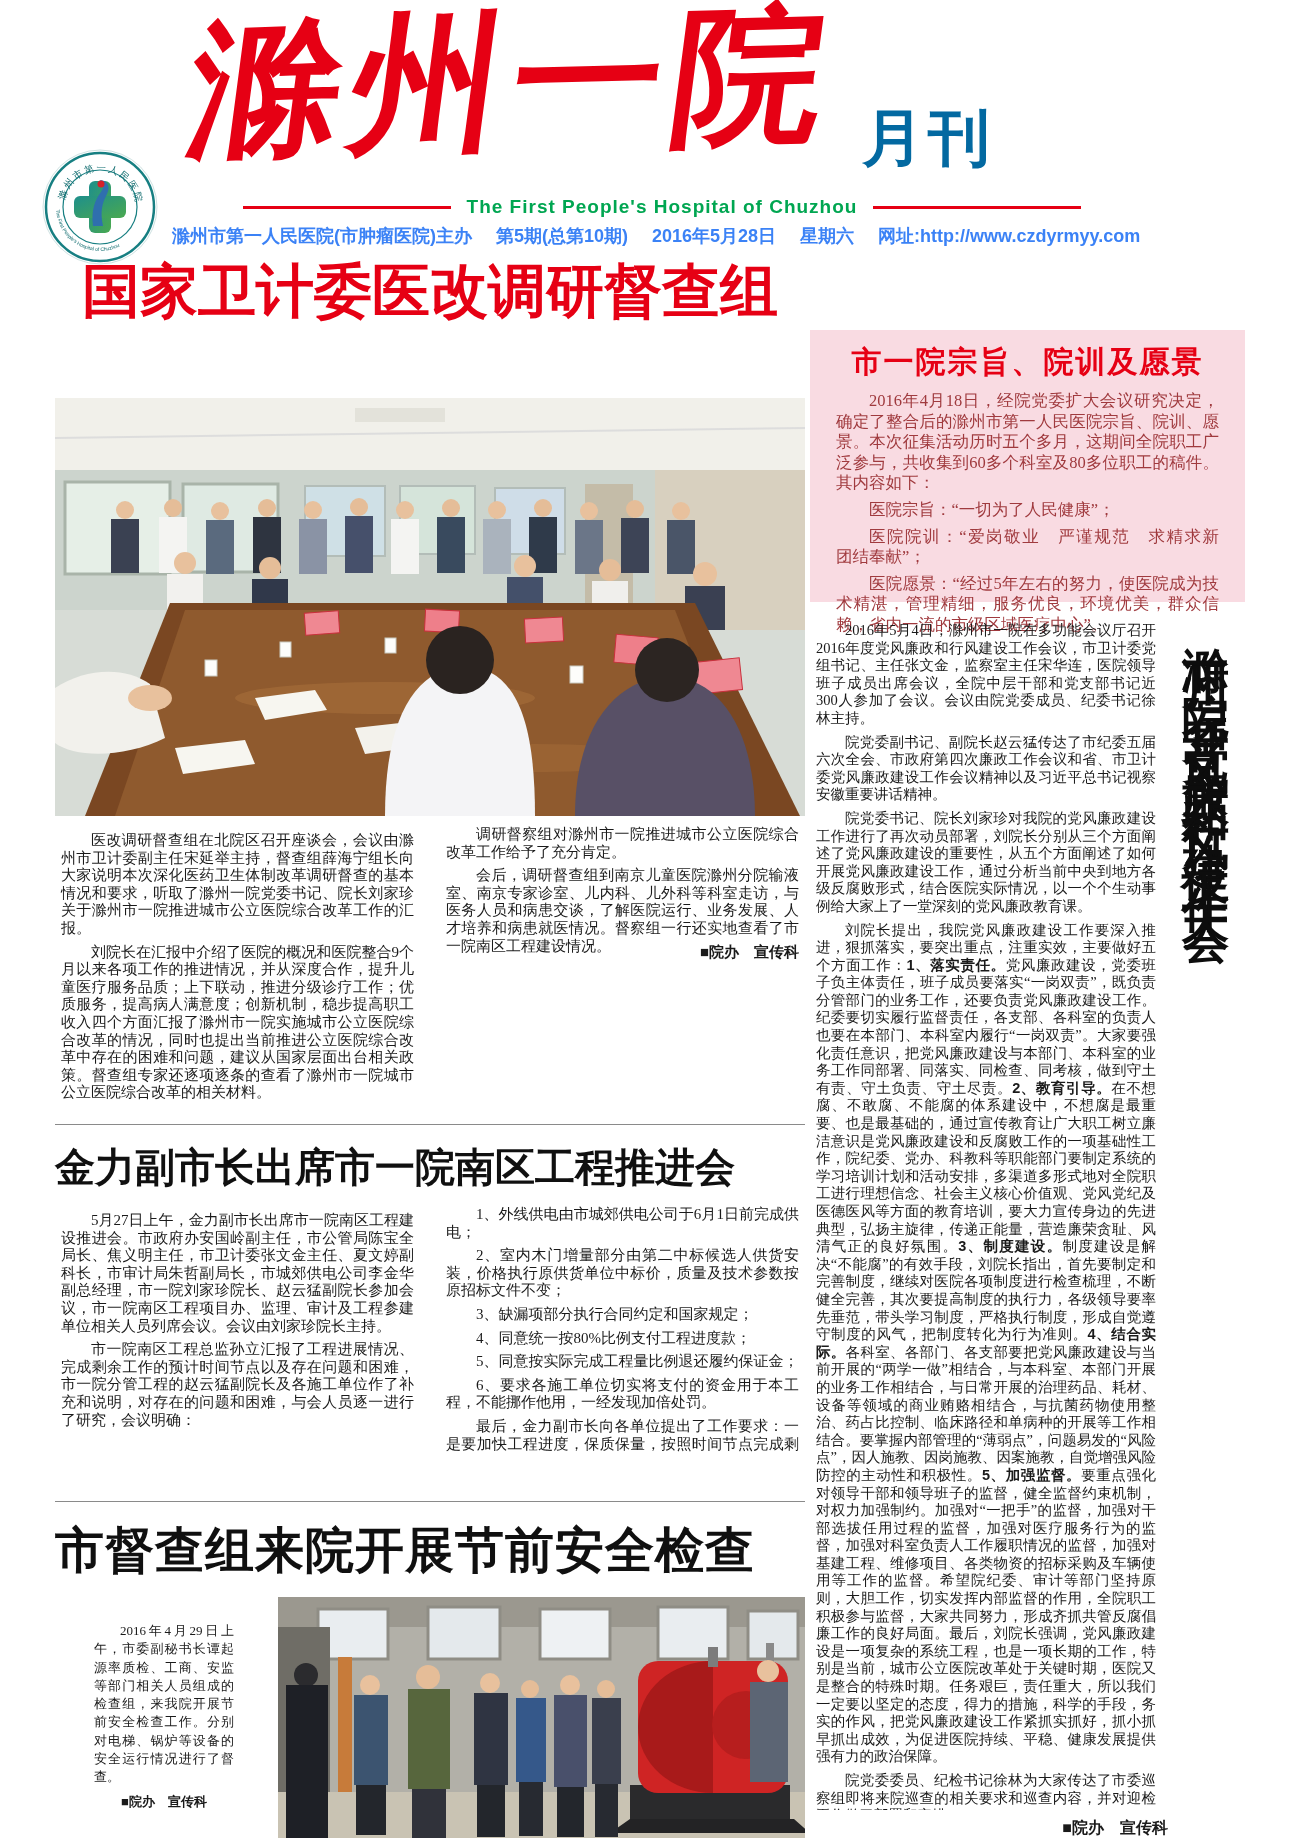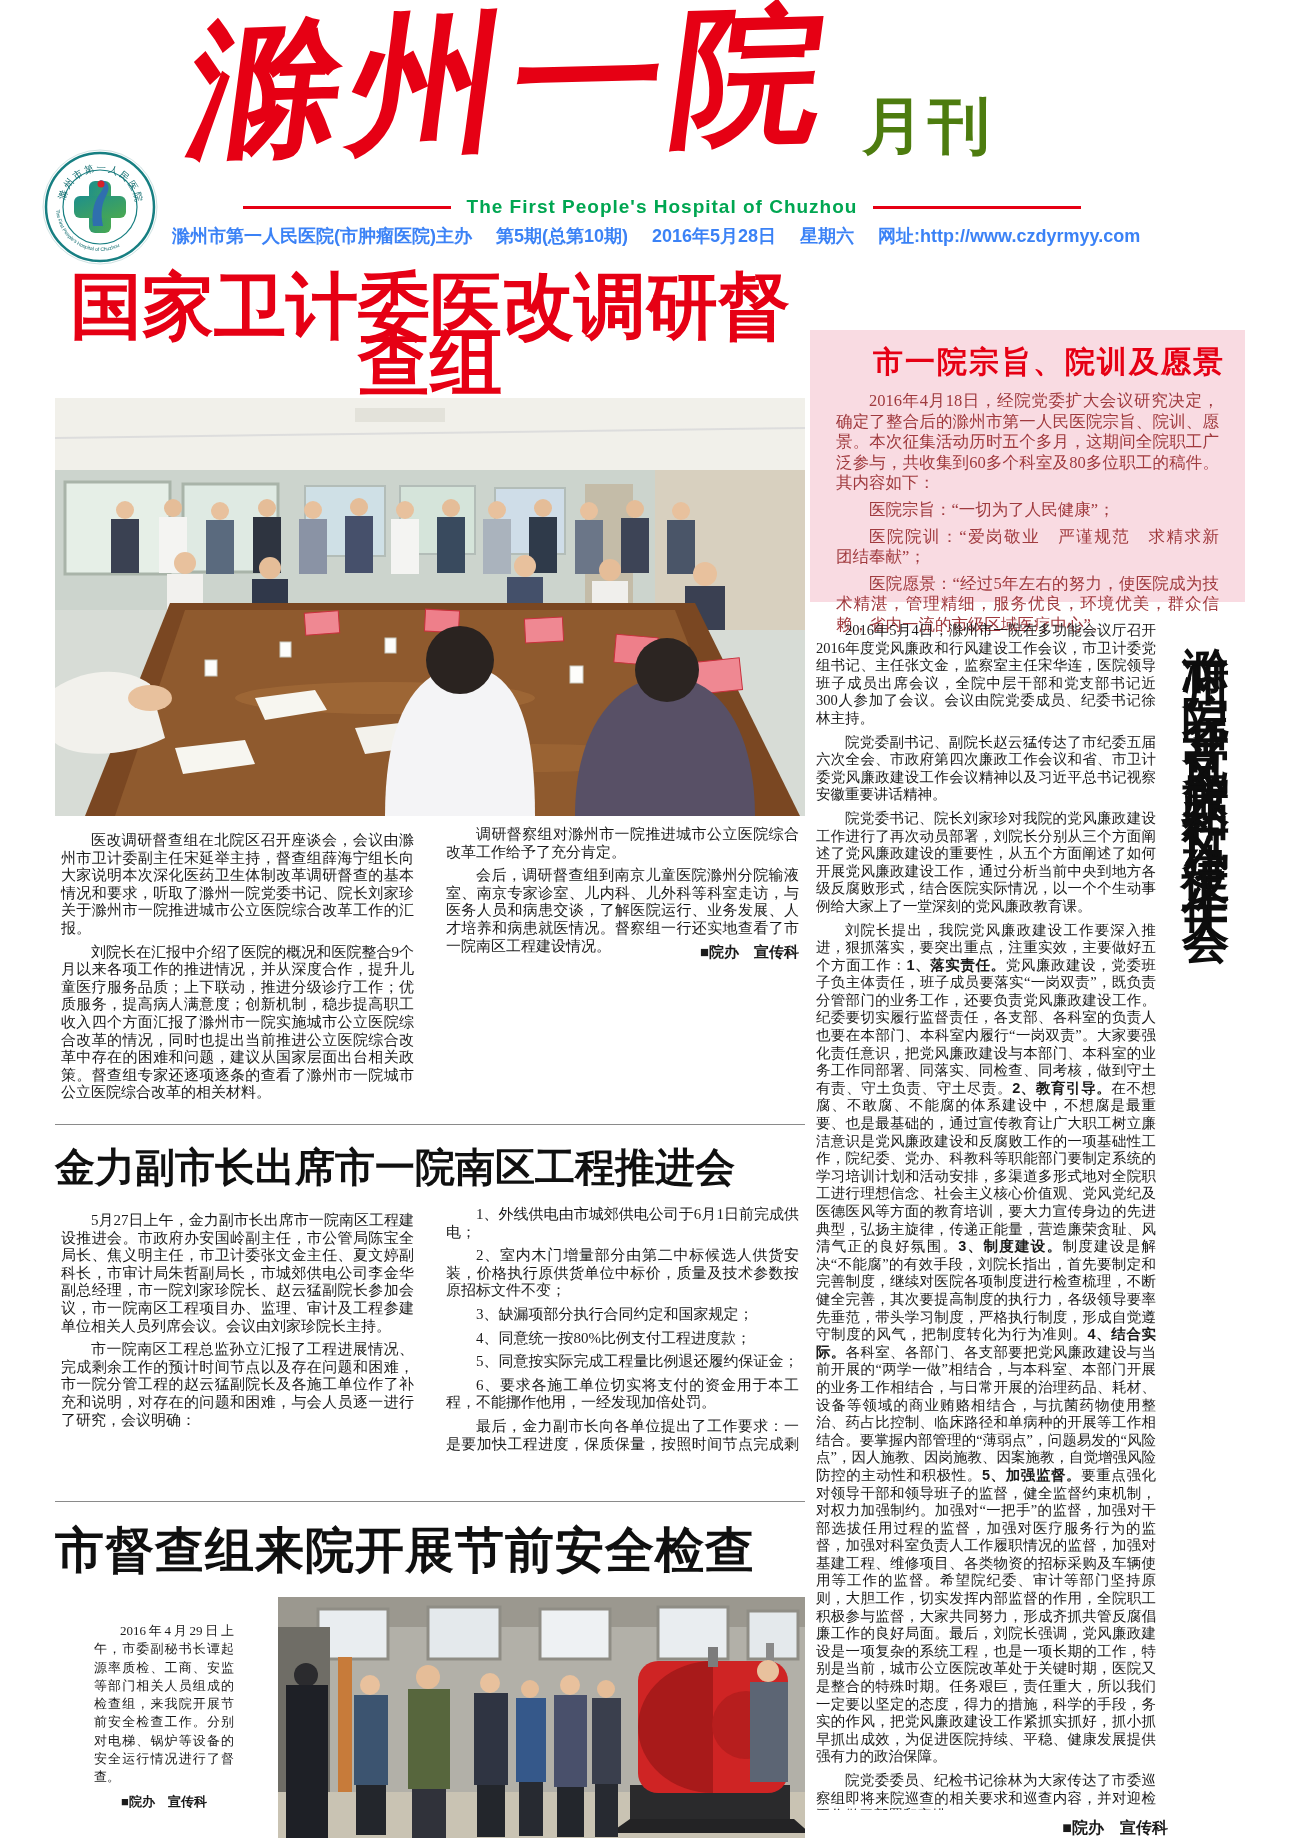--- a/index.html
+++ b/index.html
@@ -4,61 +4,61 @@
 <style>
   html,body{margin:0;padding:0;background:#fff;}
   .page{position:relative;width:1300px;height:1841px;background:#ffffff;overflow:hidden;
         font-family:"Liberation Serif",serif;color:#1a1a1a;}
 
   
   .calli{position:absolute;left:192px;top:-18px;width:672px;height:212px;
          color:#e60014;font-size:150px;font-weight:bold;line-height:200px;
          letter-spacing:10px;transform:skewX(-9deg) rotate(-1.5deg);
          font-family:"Liberation Serif",serif;white-space:nowrap;}
-  .monthly{position:absolute;left:862px;top:84px;font-size:62px;font-weight:bold;
-           color:#4d7c0f;font-family:"Liberation Sans",sans-serif;letter-spacing:4px;}
+  .monthly{position:absolute;left:862px;top:96px;font-size:62px;font-weight:bold;
+           color:#0369a1;font-family:"Liberation Sans",sans-serif;letter-spacing:4px;}
   .eng-row{position:absolute;left:243px;top:196px;width:838px;display:flex;align-items:center;gap:16px;}
   .eng-rule{flex:1;height:3px;background:#e60014;}
   .eng-text{color:#00a651;font-weight:bold;font-size:19px;letter-spacing:1px;
             font-family:"Liberation Sans",sans-serif;white-space:nowrap;}
   .info-line{position:absolute;left:172px;top:224px;width:912px;display:flex;gap:24px;
              font-family:"Liberation Sans",sans-serif;font-weight:bold;font-size:18px;color:#3b82f6;
              white-space:nowrap;}
   .logo{position:absolute;left:40px;top:148px;width:120px;height:118px;}
 
   
   p{margin:6px;text-indent:2em;}
   .byline{font-weight:bold;text-indent:0;text-align:right;font-family:Liberation Sans, sans-serif;}
   .byline-inline{margin-top:-18px;}
   .b{font-weight:bold;font-family:"Liberation Sans",sans-serif;}
 
   
-  .h1red{position:absolute;left:55px;top:278px;width:750px;text-align:center;color:#e60014;
-         font-family:"Liberation Sans",sans-serif;font-weight:900;font-size:72px;line-height:57px;}
+  .h1red{position:absolute;left:55px;top:262px;width:750px;text-align:center;color:#e60014;
+         font-family:"Liberation Sans",sans-serif;font-weight:900;font-size:58px;line-height:57px;}
   .photo1{position:absolute;left:55px;top:398px;width:750px;height:418px;}
   .art1{position:absolute;left:55px;top:826px;width:750px;height:294px;overflow:hidden;
         column-count:2;column-gap:20px;column-fill:auto;
         font-size:15px;line-height:17.6px;text-align:justify;}
   .divider{position:absolute;left:55px;width:750px;height:1px;background:#8a8a8a;}
   .h2{position:absolute;left:55px;top:1140px;width:750px;text-align:left;color:#101010;
       font-family:"Liberation Sans",sans-serif;font-weight:900;font-size:40px;}
   .art2{position:absolute;left:55px;top:1206px;width:750px;height:262px;overflow:hidden;
         column-count:2;column-gap:20px;column-fill:auto;
         font-size:15px;line-height:17.6px;text-align:justify;}
   .h3{position:absolute;left:55px;top:1518px;width:750px;color:#101010;
       font-family:"Liberation Sans",sans-serif;font-weight:900;font-size:49px;letter-spacing:1px;}
   .art3{position:absolute;left:88px;top:1616px;width:152px;height:200px;
         font-size:13px;line-height:18.3px;text-align:justify;}
   .art3 .byline{text-align:center;margin-top:6px;}
   .photo3{position:absolute;left:278px;top:1597px;width:527px;height:241px;}
 
   
   .pinkbox{position:absolute;left:810px;top:330px;width:435px;height:272px;background:#f9dbe2;
            box-sizing:border-box;padding:12px 20px 10px 20px;}
-  .pink-title{text-align:right;color:#e60014;font-weight:bold;font-size:30px;
+  .pink-title{text-align:center;color:#e60014;font-weight:bold;font-size:30px;
               font-family:"Liberation Serif",serif;letter-spacing:2px;margin-bottom:8px;}
   .pink-body{font-size:16.5px;line-height:20.6px;color:#a03a3e;text-align:justify;
              font-family:"Liberation Serif",serif;}
   .art4{position:absolute;left:810px;top:616px;width:352px;height:1194px;overflow:hidden;
         font-size:14.5px;line-height:17.6px;text-align:justify;}
   .art4-byline{position:absolute;left:810px;top:1812px;width:352px;}
   .vhead{position:absolute;left:1166px;top:610px;width:80px;height:1230px;
          writing-mode:vertical-rl;text-orientation:upright;
          font-family:"Liberation Sans",sans-serif;font-weight:900;font-size:47px;
          letter-spacing:15px;color:#0d0d0d;line-height:80px;}

